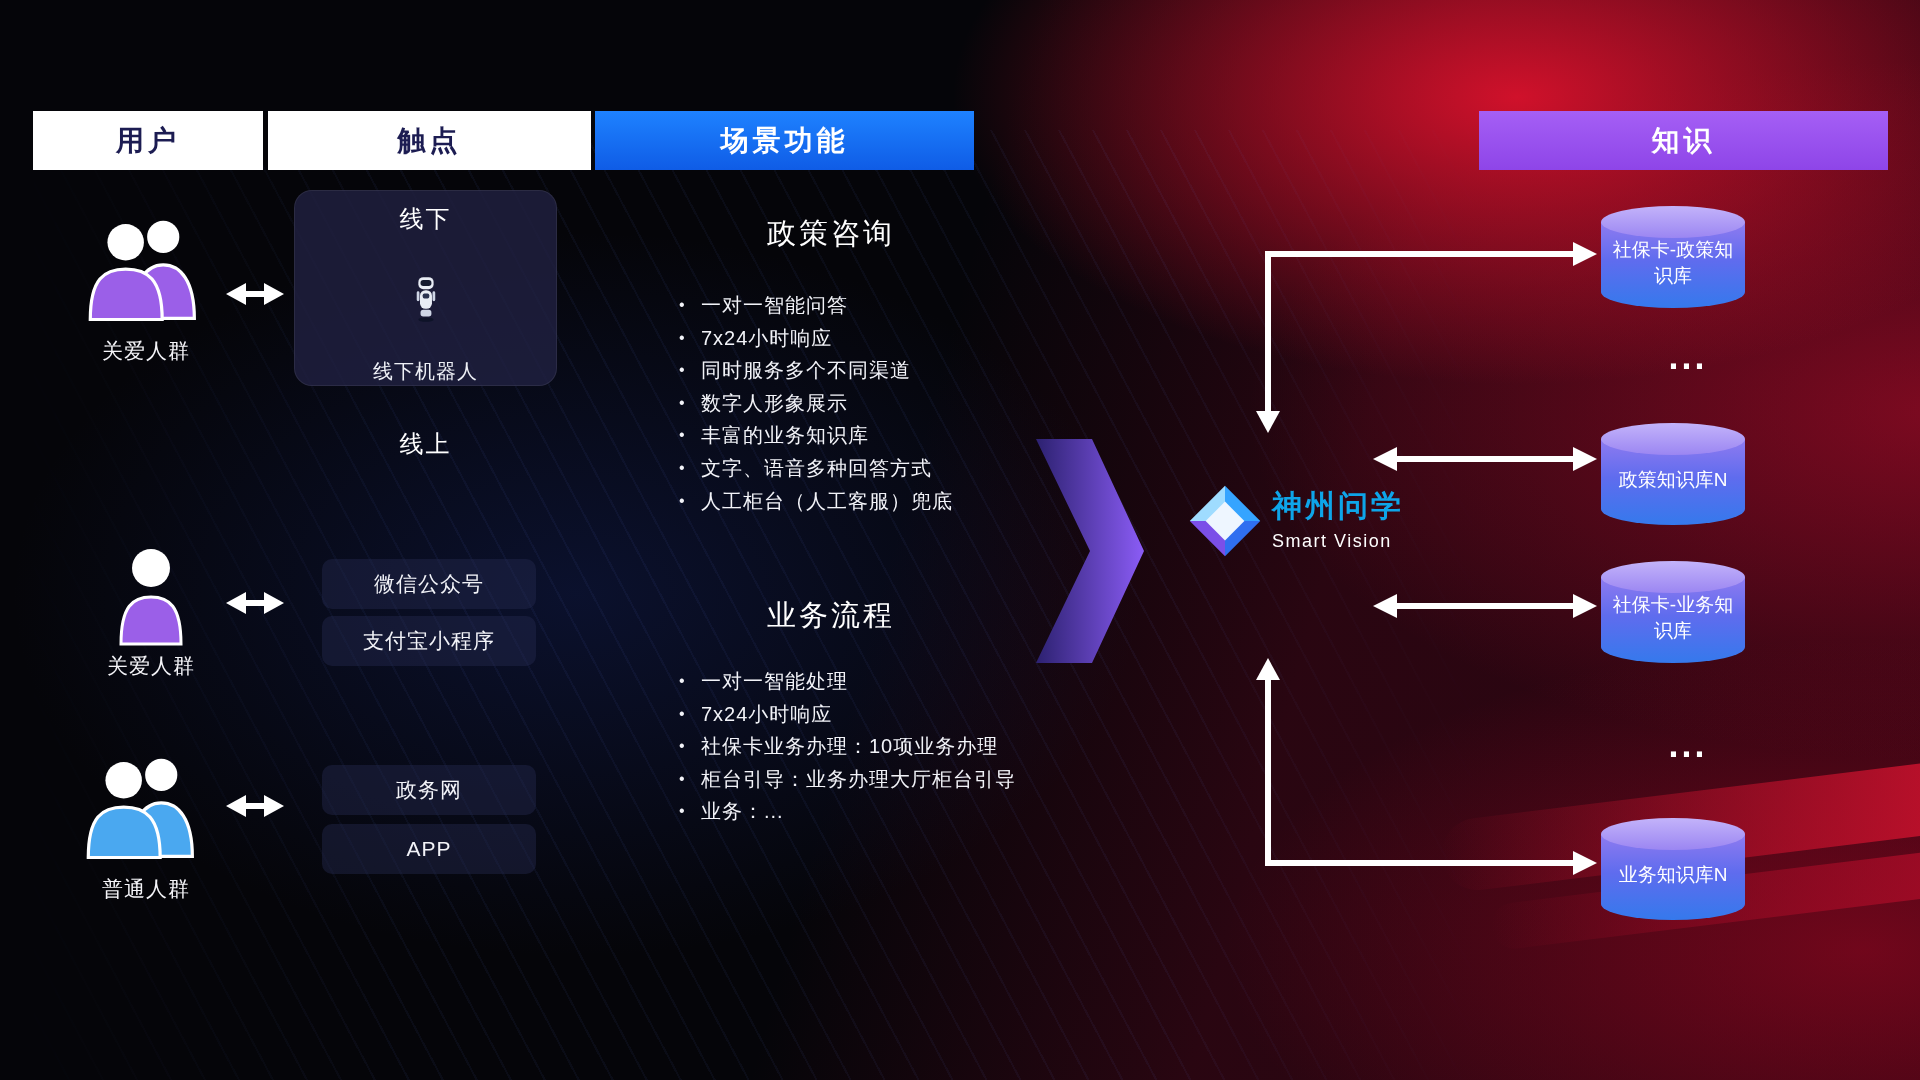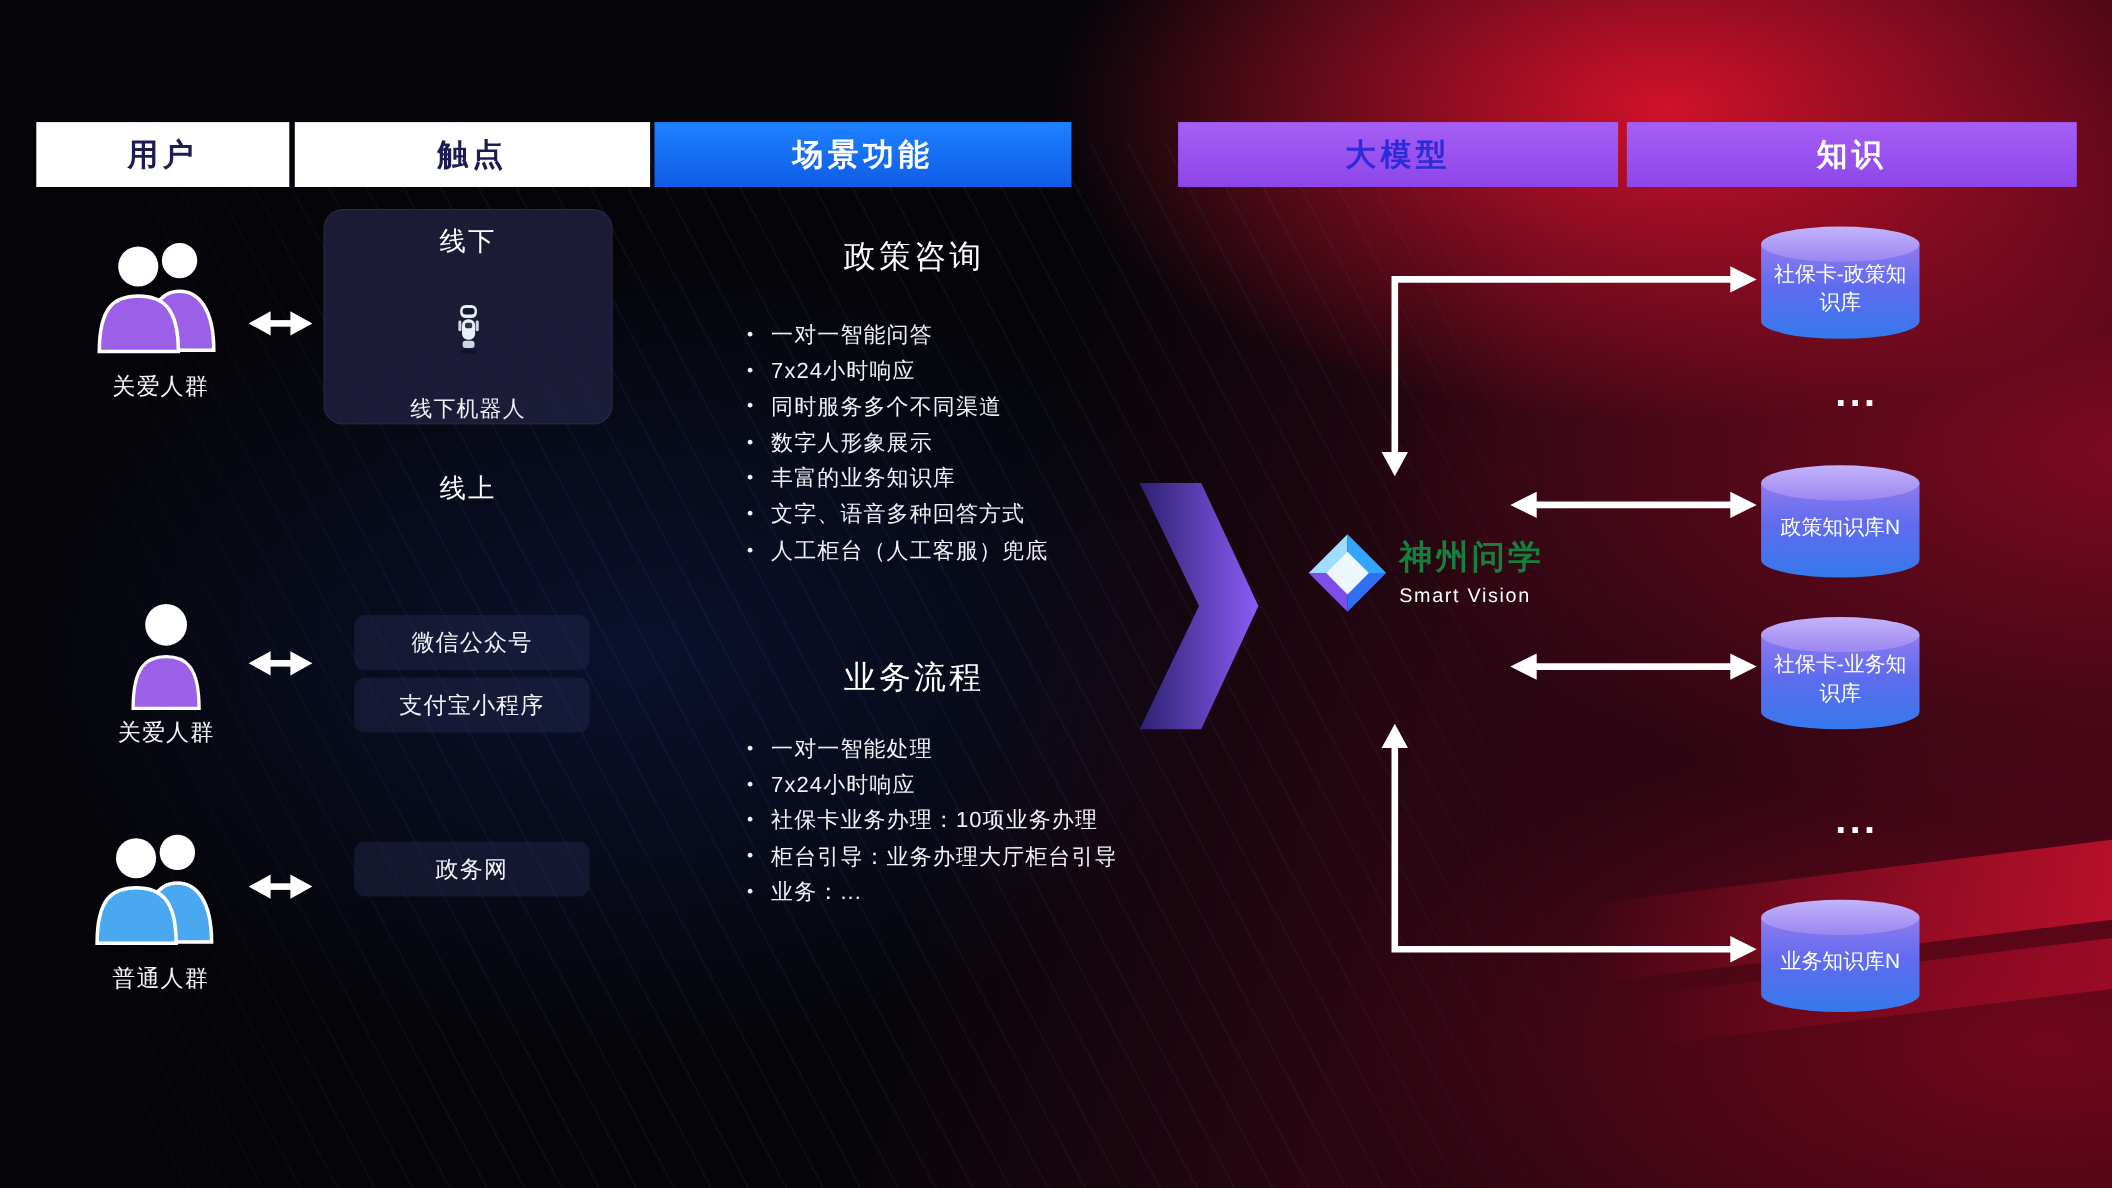--- a/index.html
+++ b/index.html
@@ -57,21 +57,21 @@
 
   
   .scene-title { position:absolute; left:595px; width:472px; text-align:center;
     color:#ffffff; font-size:29px; letter-spacing:3px; }
   .scene-list { position:absolute; left:677px; width:400px; list-style:none; }
   .scene-list li { position:relative; padding-left:24px; color:#f2f3f8; font-size:20px; line-height:32.6px; letter-spacing:1px; }
   .scene-list li::before { content:"•"; position:absolute; left:2px; top:0; font-size:16px; color:#f2f3f8; }
 
   
   .logo-text { position:absolute; left:1272px; top:486px; }
-  .logo-name { color:#15803d; font-size:30px; font-weight:bold; letter-spacing:3px; }
+  .logo-name { color:#0ea5e9; font-size:30px; font-weight:bold; letter-spacing:3px; }
   .logo-sub  { color:#ffffff; font-size:18px; letter-spacing:1.5px; margin-top:4px; }
 
   
   .cylinder { position:absolute; width:144px; height:102px; }
   .cyl-body { position:absolute; left:0; right:0; top:16px; bottom:0;
     background:linear-gradient(180deg,#8f7bf0 0%, #5f6cee 45%, #3579ec 100%);
     border-radius:0 0 50% 50% / 0 0 16px 16px; }
   .cyl-top { position:absolute; left:0; right:0; top:0; height:32px; border-radius:50%;
     background:linear-gradient(180deg,#c3b3fa,#9b86f2); }
   .cyl-label { position:absolute; left:10px; right:10px; top:16px; bottom:4px;
@@ -89,21 +89,20 @@
 
   <div class="bg-red"></div>
   <div class="bg-blue"></div>
   <div class="streaks"></div>
   <div class="swoosh s1"></div>
   <div class="swoosh s2"></div>
 
   <div class="hdr white" style="left:33px;   width:230px;">用户</div>
   <div class="hdr white" style="left:268px;  width:323px;">触点</div>
   <div class="hdr blue" style="left:595px;  width:379px;">场景功能</div>
-  <div class="hdr purple bluetext" style="left:1071px; width:400px;">大模型</div>
   <div class="hdr purple" style="left:1479px; width:409px;">知识</div>
 
   <svg class="abs" style="left:86px; top:212px;" width="118" height="112" viewBox="0 0 110 100">
     <circle cx="72" cy="21" r="15" fill="#ffffff"></circle>
     <path d="M44,97 C44,62 56,47 72,47 C88,47 101,62 101,97 Z" fill="#9b5fe8" stroke="#ffffff" stroke-width="3"></path>
     <circle cx="37" cy="26" r="17" fill="#ffffff"></circle>
     <path d="M4,98 C4,60 17,51 37,51 C57,51 71,60 71,98 Z" fill="#9b5fe8" stroke="#ffffff" stroke-width="3"></path>
   </svg>
   <div class="user-label" style="left:66px; top:337px;">关爱人群</div>
 
@@ -150,20 +149,21 @@
       <ellipse cx="22" cy="82" rx="14" ry="4" fill="#0e1328"></ellipse>
     </svg>
     <div class="tp-robot-label">线下机器人</div>
   </div>
 
   <div class="tp-online-title">线上</div>
 
   <div class="tp-item" style="top:559px;">微信公众号</div>
   <div class="tp-item" style="top:616px;">支付宝小程序</div>
   <div class="tp-item" style="top:765px;">政务网</div>
+  <div class="tp-item" style="top:824px;">APP</div>
 
   <div class="scene-title" style="top:214px;">政策咨询</div>
   <ul class="scene-list" style="top:289px;">
     <li>一对一智能问答</li>
     <li>7x24小时响应</li>
     <li>同时服务多个不同渠道</li>
     <li>数字人形象展示</li>
     <li>丰富的业务知识库</li>
     <li>文字、语音多种回答方式</li>
     <li>人工柜台（人工客服）兜底</li>

